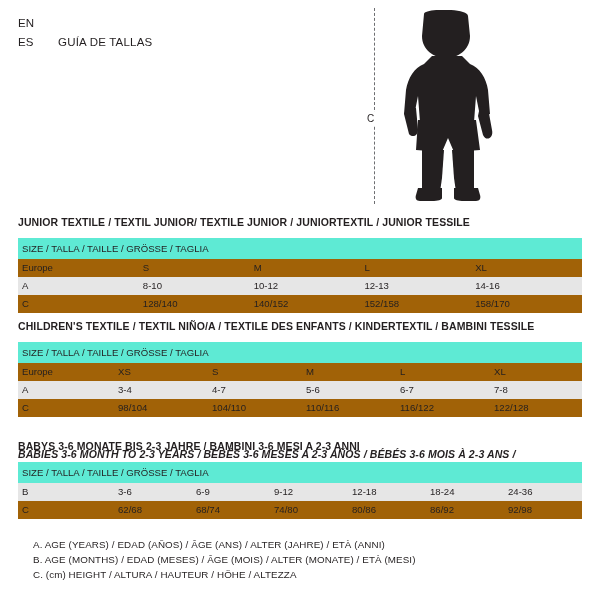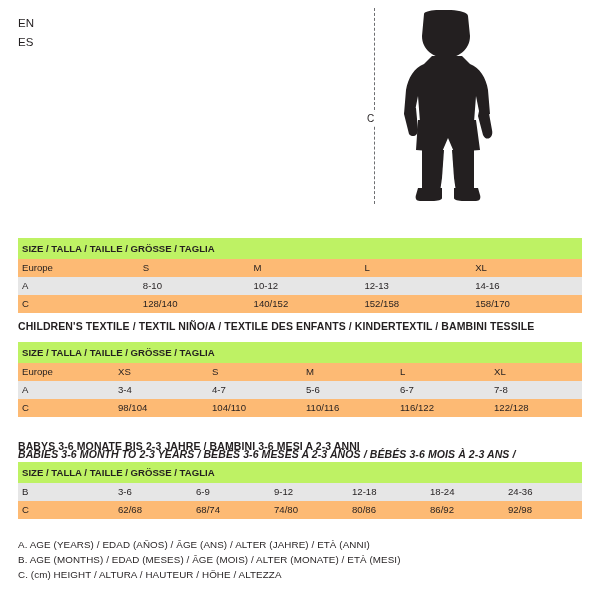--- a/index.html
+++ b/index.html
@@ -97,56 +97,57 @@
     table-layout: fixed;
   }
   table.size-table td {
     padding: 3px 0 3px 4px;
     vertical-align: middle;
     line-height: 12px;
     border: none;
     color: #231f20;
   }
   tr.head-row td {
-    background: #bef264;
+    background: #5eead4;
     font-size: 9.6px;
     height: 15px;
-    font-weight: 700;
+    font-weight: 400;
   }
   tr.shade td {
     background: #e6e6e6;
   }
   tr.plain td {
-    background: #fdba74;
+    background: #a16207;
   }
   td.label-col {
     padding-left: 4px;
   }
 
   
   .legend {
     position: absolute;
-    left: 18px;
+    left: 33px;
     font-size: 9.8px;
     line-height: 15px;
     letter-spacing: 0.1px;
     white-space: nowrap;
   }
 </style>
 </head>
 <body>
 
 <div class="page">
 
   <div class="lang-block">
     <div class="lang-row">
       <span class="lang-code">EN</span>
     </div>
     <div class="lang-row">
       <span class="lang-code">ES</span>
+      <span class="lang-title">GUÍA DE TALLAS</span>
     </div>
   </div>
 
   <div class="figure-area">
     <div class="dashed-line"></div>
     <div class="c-label">C</div>
     <svg class="baby" width="120" height="192" viewBox="0 0 120 192">
       <g fill="#231f20">
 
         <path d="M36 4 C36 -2 80 -2 80 6 L82 26 C82 40 70 48 58 48 C46 48 34 40 34 26 Z"></path>
@@ -163,20 +164,21 @@
 
         <path d="M64 140 L86 140 L86 166 L86 182 L68 182 L66 168 Z"></path>
 
         <path d="M30 178 L54 178 L54 188 C54 190 50 191 44 191 L32 191 C28 191 27 188 28 185 Z"></path>
 
         <path d="M66 178 L90 178 L92 185 C93 188 92 191 88 191 L76 191 C70 191 66 190 66 188 Z"></path>
       </g>
     </svg>
   </div>
 
+  <div class="sec-title" style="top:216px;">JUNIOR TEXTILE / TEXTIL JUNIOR/ TEXTILE JUNIOR / JUNIORTEXTIL / JUNIOR TESSILE</div>
   <table class="size-table" style="top:238px;">
     <colgroup>
       <col style="width:96px">
         <col style="width:88px">
         <col style="width:88px">
         <col style="width:88px">
         <col style="width:88px">
     </colgroup>
     <tbody>
       <tr class="head-row">

